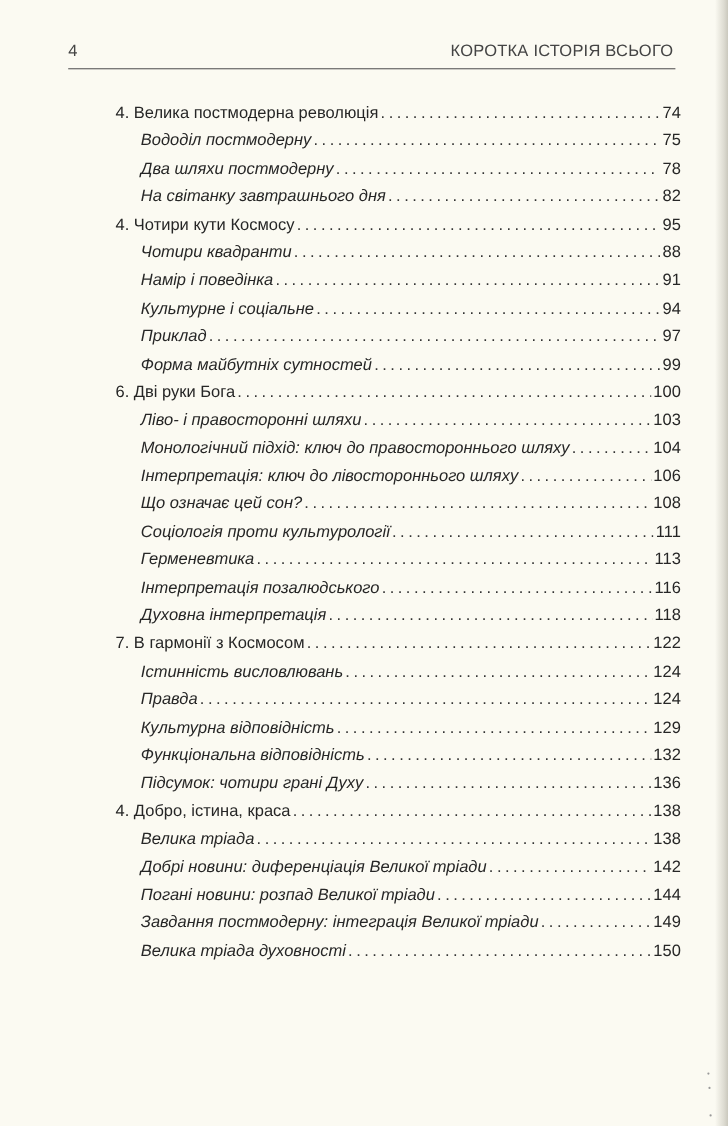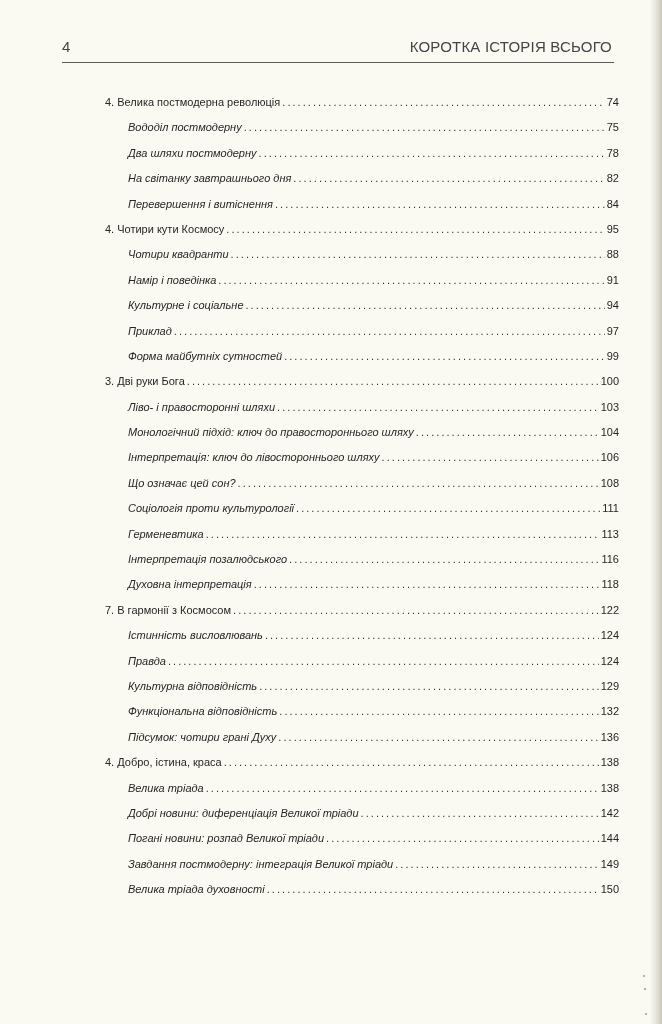--- a/index.html
+++ b/index.html
@@ -25,21 +25,21 @@
     }
     .running-title {
       position: absolute; right: 2px; top: 0;
       font-size: 15px; color: #444; letter-spacing: 0.2px;
     }
     .toc {
       position: absolute; left: 105px; top: 90px; width: 514px;
     }
     .toc-row {
       display: flex; align-items: baseline;
-      height: 25.4px; font-size: 11px; line-height: 25.4px;
+      height: 25.4px; font-size: 15px; line-height: 25.4px;
       white-space: nowrap;
     }
     .toc-row.chapter { padding-left: 0; font-style: normal; }
     .toc-row.section { padding-left: 23px; font-style: italic; }
     .toc-title { flex: 0 0 auto; }
     .toc-leader {
       flex: 1 1 auto; overflow: hidden; margin: 0 2px;
       letter-spacing: 3.2px; color: #333;
     }
     .toc-leader::before {
@@ -72,25 +72,20 @@
     <div class="toc-row section">
       <span class="toc-title">Два шляхи постмодерну</span>
       <span class="toc-leader"></span>
       <span class="toc-page">78</span>
     </div>
     <div class="toc-row section">
       <span class="toc-title">На світанку завтрашнього дня</span>
       <span class="toc-leader"></span>
       <span class="toc-page">82</span>
     </div>
-    <div class="toc-row section">
-      <span class="toc-title">Перевершення і витіснення</span>
-      <span class="toc-leader"></span>
-      <span class="toc-page">84</span>
-    </div>
     <div class="toc-row chapter">
       <span class="toc-title">4. Чотири кути Космосу</span>
       <span class="toc-leader"></span>
       <span class="toc-page">95</span>
     </div>
     <div class="toc-row section">
       <span class="toc-title">Чотири квадранти</span>
       <span class="toc-leader"></span>
       <span class="toc-page">88</span>
     </div>
@@ -108,21 +103,21 @@
       <span class="toc-title">Приклад</span>
       <span class="toc-leader"></span>
       <span class="toc-page">97</span>
     </div>
     <div class="toc-row section">
       <span class="toc-title">Форма майбутніх сутностей</span>
       <span class="toc-leader"></span>
       <span class="toc-page">99</span>
     </div>
     <div class="toc-row chapter">
-      <span class="toc-title">3. Дві руки Бога</span>
+      <span class="toc-title">6. Дві руки Бога</span>
       <span class="toc-leader"></span>
       <span class="toc-page">100</span>
     </div>
     <div class="toc-row section">
       <span class="toc-title">Ліво- і правосторонні шляхи</span>
       <span class="toc-leader"></span>
       <span class="toc-page">103</span>
     </div>
     <div class="toc-row section">
       <span class="toc-title">Монологічний підхід: ключ до правостороннього шляху</span>

